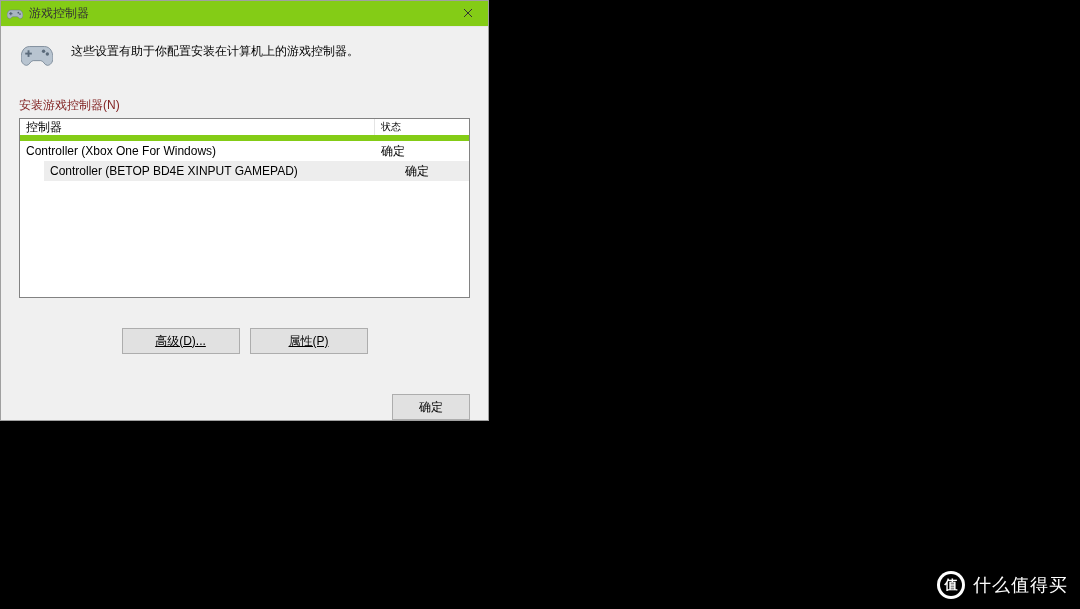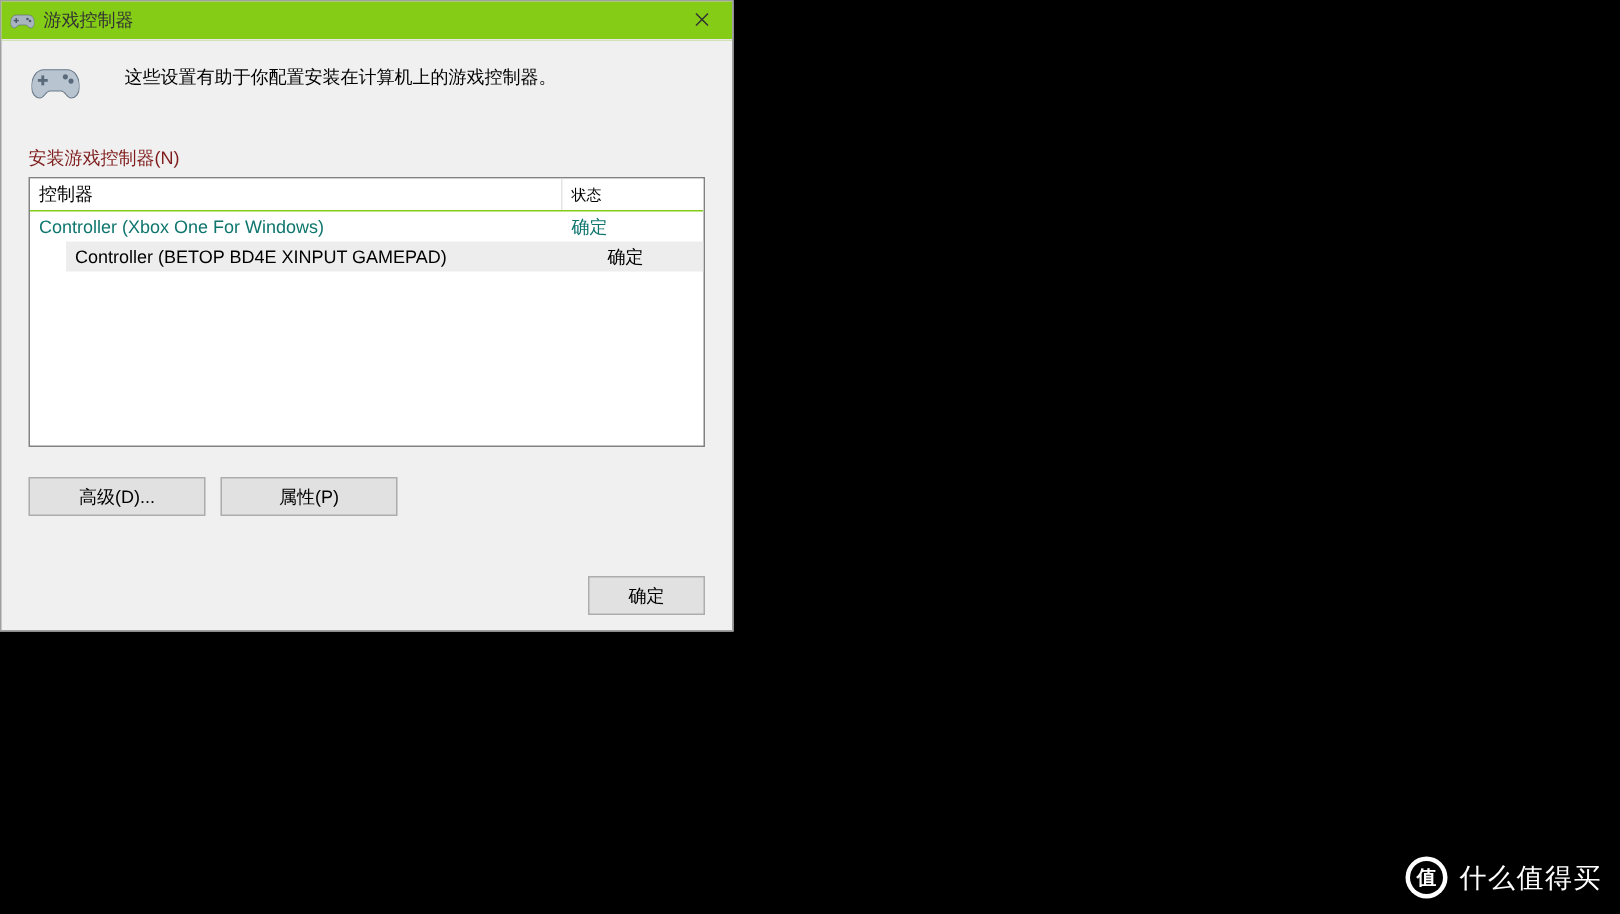--- a/index.html
+++ b/index.html
@@ -55,21 +55,21 @@
     .close-btn svg { width: 10px; height: 10px; }
     .dialog-body {
       flex: 1;
       padding: 14px 18px 14px 18px;
       display: flex;
       flex-direction: column;
     }
     .description-row {
       display: flex;
       align-items: flex-start;
-      gap: 30px;
+      gap: 18px;
       margin-bottom: 28px;
       padding-left: 2px;
     }
     .desc-icon {
       width: 32px;
       height: 28px;
       display: flex;
       align-items: center;
       justify-content: center;
       flex-shrink: 0;
@@ -86,21 +86,21 @@
       margin-bottom: 4px;
     }
     .list-box {
       background: #fff;
       border: 1px solid #828282;
       height: 180px;
       overflow-y: auto;
     }
     .list-header {
       display: flex;
-      border-bottom: 1px solid #84cc16;
+      border-bottom: 6px solid #84cc16;
       background: #fff;
       height: 22px;
       align-items: center;
     }
     .col-controller-h {
       width: 355px;
       padding-left: 6px;
       font-size: 12px;
       color: #000;
       border-right: 1px solid #e4e4e4;
@@ -115,38 +115,39 @@
       color: #000;
       height: 100%;
       display: flex;
       align-items: center;
     }
     .list-row {
       display: flex;
       height: 20px;
       align-items: center;
       font-size: 12px;
-      color: #0f766e;
+      color: #000000;
     }
     .list-row.selected { background: #ededed; color: #000; margin-left: 24px; }
     .col-controller {
       width: 355px;
       padding-left: 6px;
       white-space: nowrap;
       overflow: hidden;
     }
     .col-status {
       flex: 1;
       padding-left: 6px;
     }
     .button-row-1 {
       display: flex;
-      justify-content: flex-start;
+      justify-content: center;
       gap: 10px;
-      margin-top: 20px;
+      margin-top: 30px;
+      text-decoration: underline;
     }
     .button-row-2 {
       display: flex;
       justify-content: flex-end;
       margin-top: 40px;
     }
     .btn {
       min-width: 78px;
       height: 26px;
       background: #e1e1e1;

